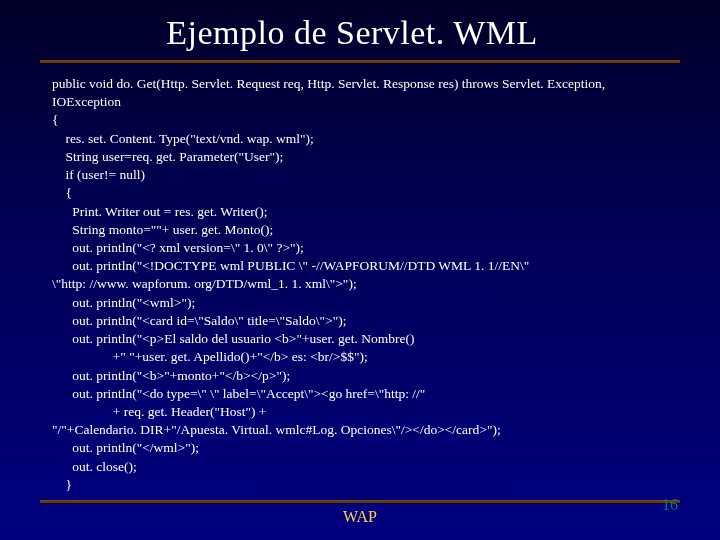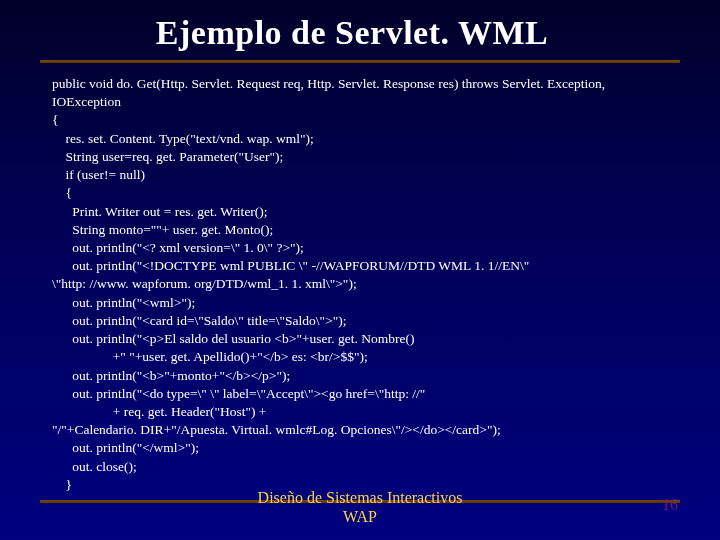--- a/index.html
+++ b/index.html
@@ -6,21 +6,21 @@
   html, body { width: 720px; height: 540px; overflow: hidden; }
   body {
     background: linear-gradient(180deg, #000028 0%, #000050 35%, #000080 100%);
     font-family: "Times New Roman", Times, serif;
     color: #fff;
     position: relative;
   }
   .title {
     text-align: center;
     font-size: 34px;
-    font-weight: 700;
+    font-weight: 400;
     color: #fff;
     padding: 14px 16px 8px 0;
     letter-spacing: 0.5px;
   }
   .accent {
     height: 3px;
     margin: 0 40px 12px 40px;
     background: linear-gradient(180deg, #7a4a00 0%, #5a3600 100%);
   }
   .code {
@@ -46,21 +46,21 @@
   .footer-center {
     color: #ffd24a;
     font-size: 16px;
     text-align: center;
     line-height: 1.2;
   }
   .page-num {
     position: absolute;
     right: 42px;
     bottom: 26px;
-    color: #701a75;
+    color: #0f766e;
     font-size: 16px;
   }
 </style>
 </head>
 <body>
 
 <div class="title">Ejemplo de Servlet. WML</div>
 <div class="accent"></div>
 
 <div class="code">public void do. Get(Http. Servlet. Request req, Http. Servlet. Response res) throws Servlet. Exception,
@@ -84,17 +84,17 @@
                   + req. get. Header("Host") +
 "/"+Calendario. DIR+"/Apuesta. Virtual. wmlc#Log. Opciones\"/&gt;&lt;/do&gt;&lt;/card&gt;");
       out. println("&lt;/wml&gt;");
       out. close();
     }</div>
 
 <div class="accent-bottom"></div>
 
 <div class="footer">
   <div class="footer-center">
-    <span>Diseño de Sistemas Interactivos</span><br>
+    <br>
     <span>WAP</span>
   </div>
 </div>
 <div class="page-num">16</div>
 
 </body></html>

